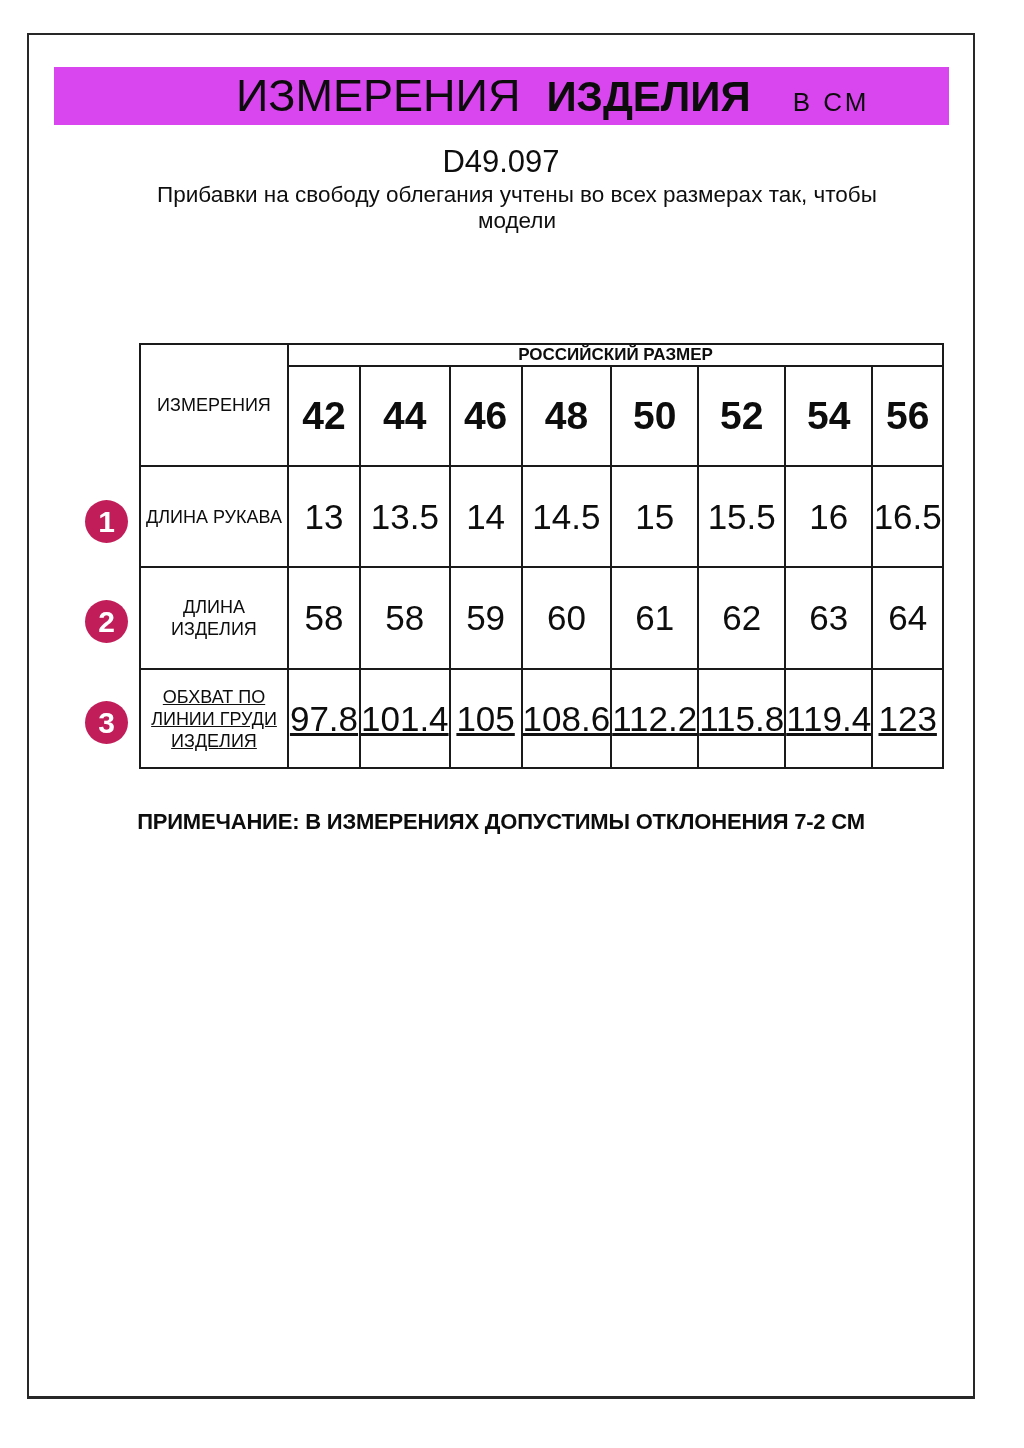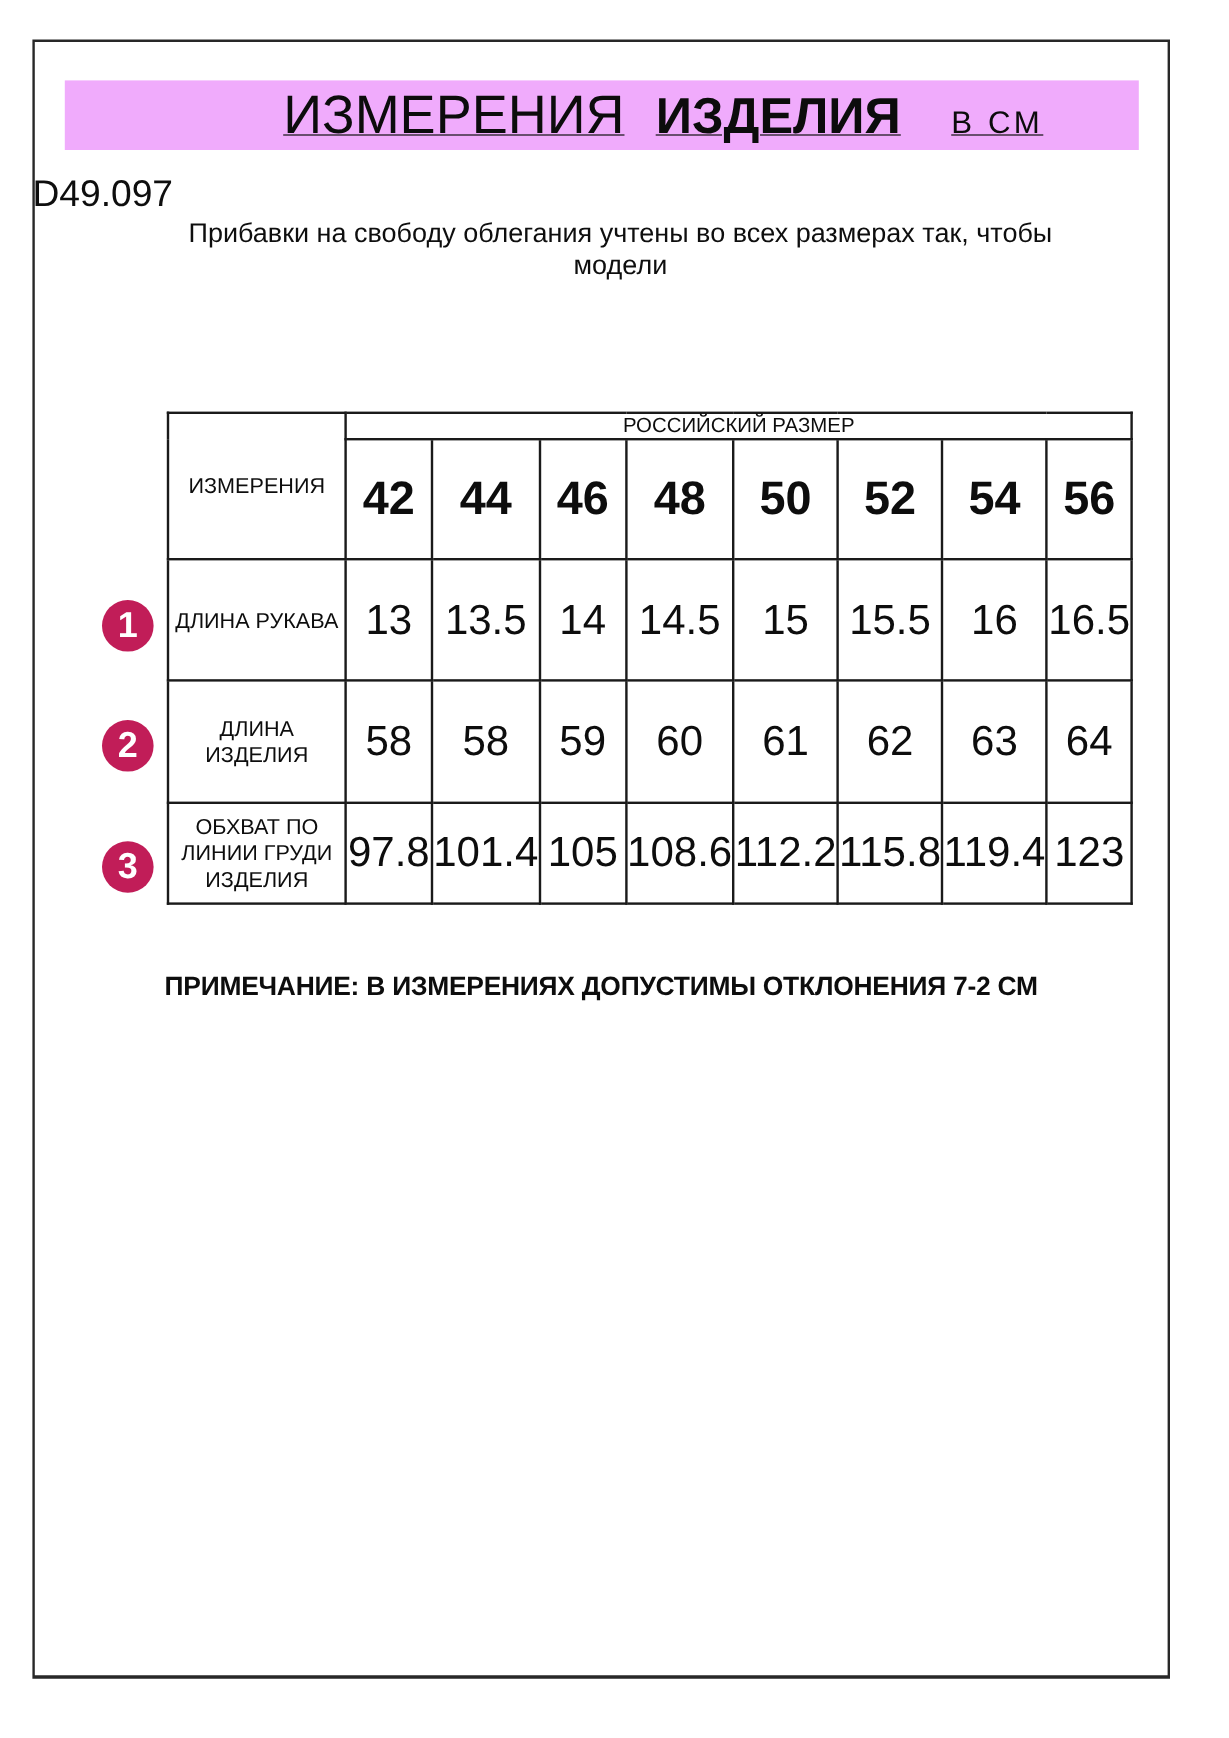--- a/index.html
+++ b/index.html
@@ -31,20 +31,21 @@
     padding-left: 182px;
     box-sizing: border-box;
   }
   .titlebar span { line-height: 58px; vertical-align: baseline; }
   .title-main  { font-size: 45px; font-weight: 400; color: #0c0c0c; }
   .title-bold  { font-size: 42px; font-weight: 700; margin-left: 26px; color: #0c0c0c; }
   .title-units { font-size: 26px; font-weight: 400; margin-left: 42px; letter-spacing: 3px; color: #0c0c0c; }
   .model {
     position: absolute;
     left: 27px; top: 144px; width: 948px;
+    text-align: center;
     font-size: 31px; font-weight: 400; color: #0e0e0e;
   }
   .desc {
     position: absolute;
     left: 27px; top: 182px; width: 948px;
     text-align: center;
     font-size: 22.5px; line-height: 26px;
     color: #0e0e0e;
     padding-left: 16px;
   }
@@ -55,26 +56,26 @@
     table-layout: fixed;
   }
   table.size-table td, table.size-table th {
     border: 2px solid #1a1a1a;
     text-align: center;
     vertical-align: middle;
     padding: 0;
     color: #0d0d0d;
   }
   .corner   { font-size: 18px; font-weight: 400; }
-  .sizehead { height: 17px; font-size: 17px; font-weight: 400; border-radius: 10px; }
+  .sizehead { height: 17px; font-size: 17px; font-weight: 700; border-radius: 10px; }
   tr.sizes-row  { height: 100px; border-radius: 20px; }
   tr.sizes-row th { font-size: 39px; font-weight: 700; }
   tr.data-row-1 { height: 101px; border-radius: 23px; }
   tr.data-row-2 { height: 102px; }
-  tr.data-row-3 { height: 84px; }
+  tr.data-row-3 { height: 99px; text-decoration: underline; }
   .rowlabel { font-size: 18px; line-height: 22px; font-weight: 400; }
   .val      { font-size: 35px; font-weight: 400; }
   .marker {
     position: absolute;
     left: 85px;
     width: 43px; height: 43px;
     border-radius: 50%;
     background: #c11d58;
     color: #ffffff;
     font-size: 30px; font-weight: 700;
@@ -92,21 +93,21 @@
     color: #0d0d0d;
   }
 </style>
 </head>
 <body>
 
 <div class="stage">
 
   <div class="frame"></div>
 
-  <div class="titlebar" style="background: #f0abfc; text-decoration: underline;"><span class="title-main">ИЗМЕРЕНИЯ</span><span class="title-bold">ИЗДЕЛИЯ</span><span class="title-units">В СМ</span></div>
+  <div class="titlebar" style="background: #d946ef;"><span class="title-main">ИЗМЕРЕНИЯ</span><span class="title-bold">ИЗДЕЛИЯ</span><span class="title-units">В СМ</span></div>
 
   <div class="model">D49.097</div>
 
   <div class="desc">
     <div>Прибавки на свободу облегания учтены во всех размерах так, чтобы</div>
     <div>модели</div>
   </div>
 
   <table class="size-table">
     <colgroup>

